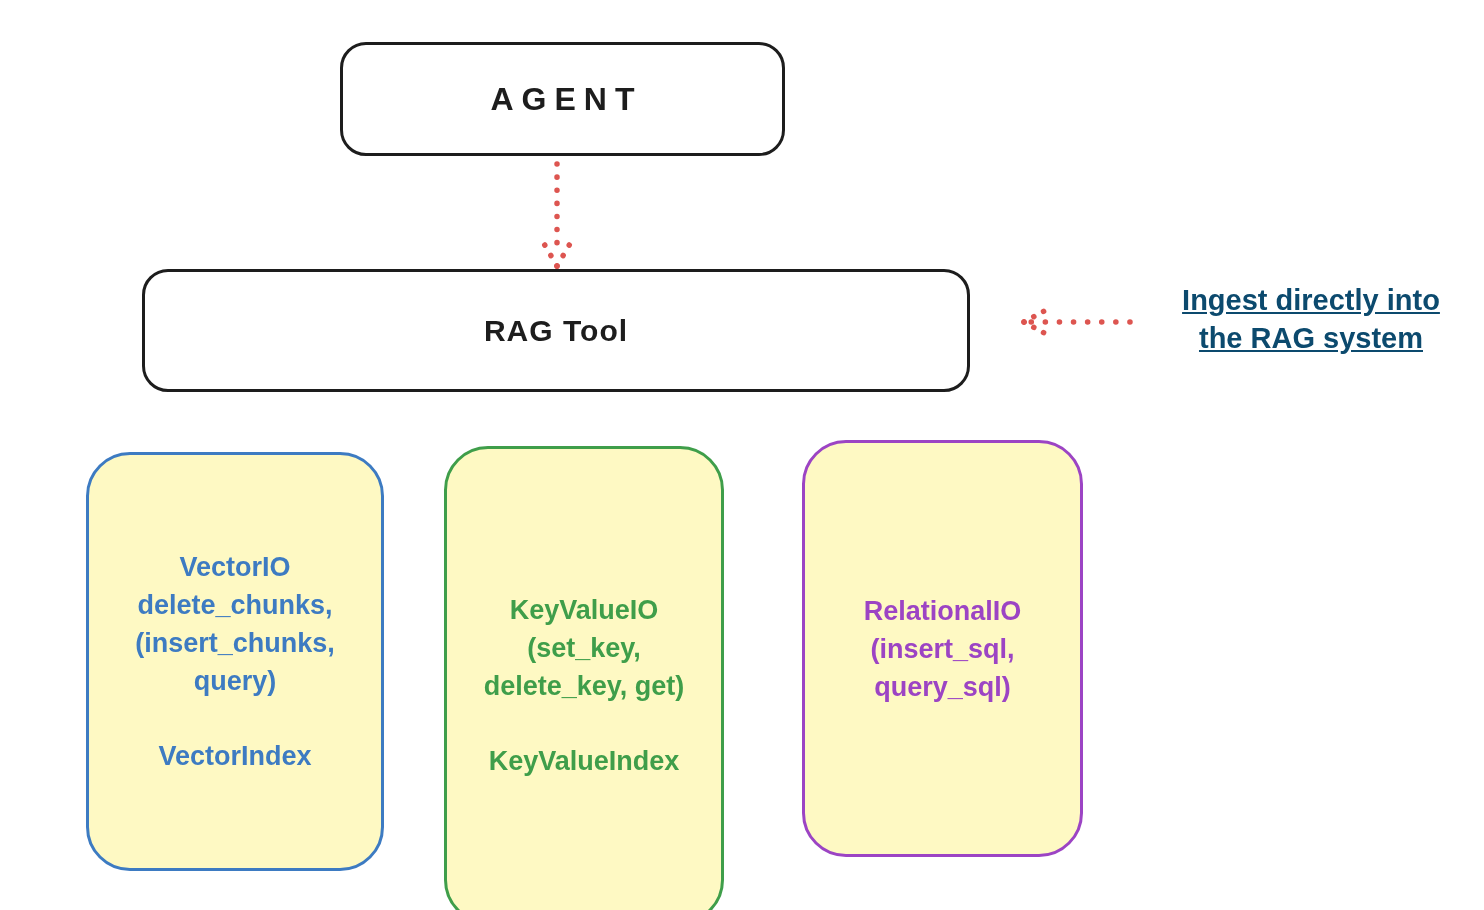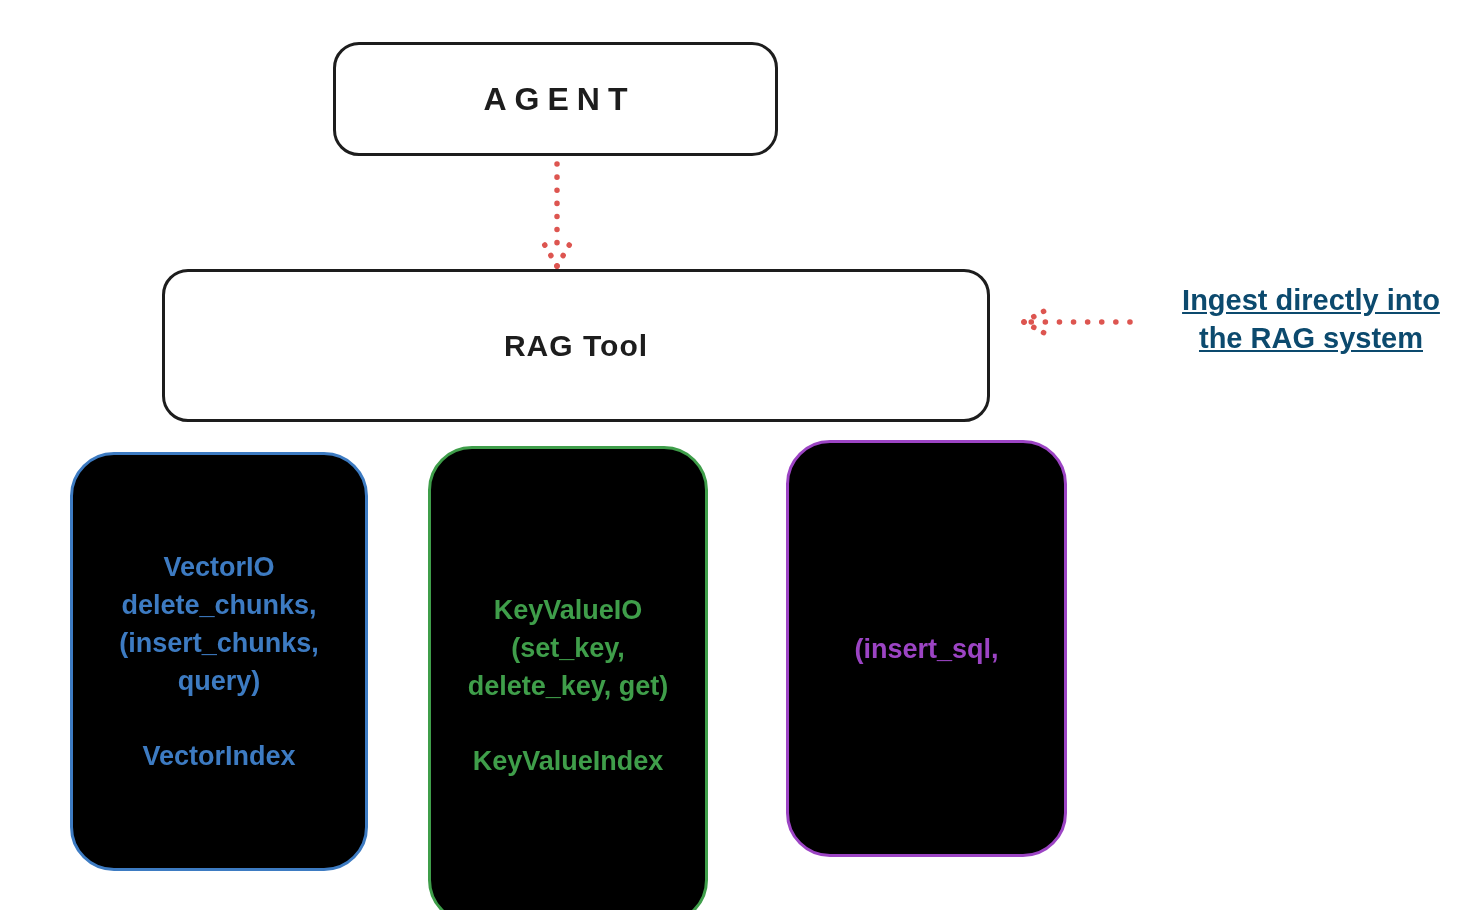--- a/index.html
+++ b/index.html
@@ -20,32 +20,32 @@
     position: absolute;
     border: 3.5px solid #1d1d1d;
     border-radius: 26px;
     background: #ffffff;
     display: flex;
     align-items: center;
     justify-content: center;
     box-sizing: border-box;
   }
   .agent-box {
-    left: 333px; top: 42px;
+    left: 340px; top: 42px;
     width: 445px; height: 114px;
   }
   .agent-label {
     font-size: 32px;
     font-weight: bold;
     letter-spacing: 8px;
     padding-left: 8px; 
   }
   .rag-box {
-    left: 162px; top: 269px;
-    width: 828px; height: 153px;
+    left: 142px; top: 269px;
+    width: 828px; height: 123px;
   }
   .rag-label {
     font-size: 30px;
     font-weight: 600;
     letter-spacing: 1px;
   }
   
   .arrow-svg {
     position: absolute;
     overflow: visible;
@@ -65,25 +65,26 @@
     text-align: center;
     font-size: 29px;
     font-weight: bold;
     line-height: 38px;
   }
   
   .card {
     position: absolute;
     border: 3.25px solid;
     border-radius: 44px;
-    background: #000000;
+    background: #fef9c3;
     box-sizing: border-box;
     display: flex;
     align-items: center;
     justify-content: center;
+    margin-left: 16px;
   }
   .card-vector     { left: 70px;  top: 452px; width: 298px; height: 419px; }
   .card-keyvalue   { left: 428px; top: 446px; width: 280px; height: 478px; }
   .card-relational { left: 786px; top: 440px; width: 281px; height: 417px; }
   .card-text {
     text-align: center;
     font-size: 27px;
     font-weight: bold;
     line-height: 38px;
     padding: 0 8px;
@@ -141,18 +142,20 @@
         <div>(set_key,</div>
         <div>delete_key, get)</div>
       </div>
       <div class="index-label">KeyValueIndex</div>
     </div>
   </div>
 
   <div class="card card-relational" style="border-color: rgb(156, 68, 196); color: rgb(156, 68, 196);">
     <div class="card-text">
       <div class="io-block">
+        <div>RelationalIO</div>
         <div>(insert_sql,</div>
+        <div>query_sql)</div>
       </div>
     </div>
   </div>
 
 </div>
 
 </body></html>

